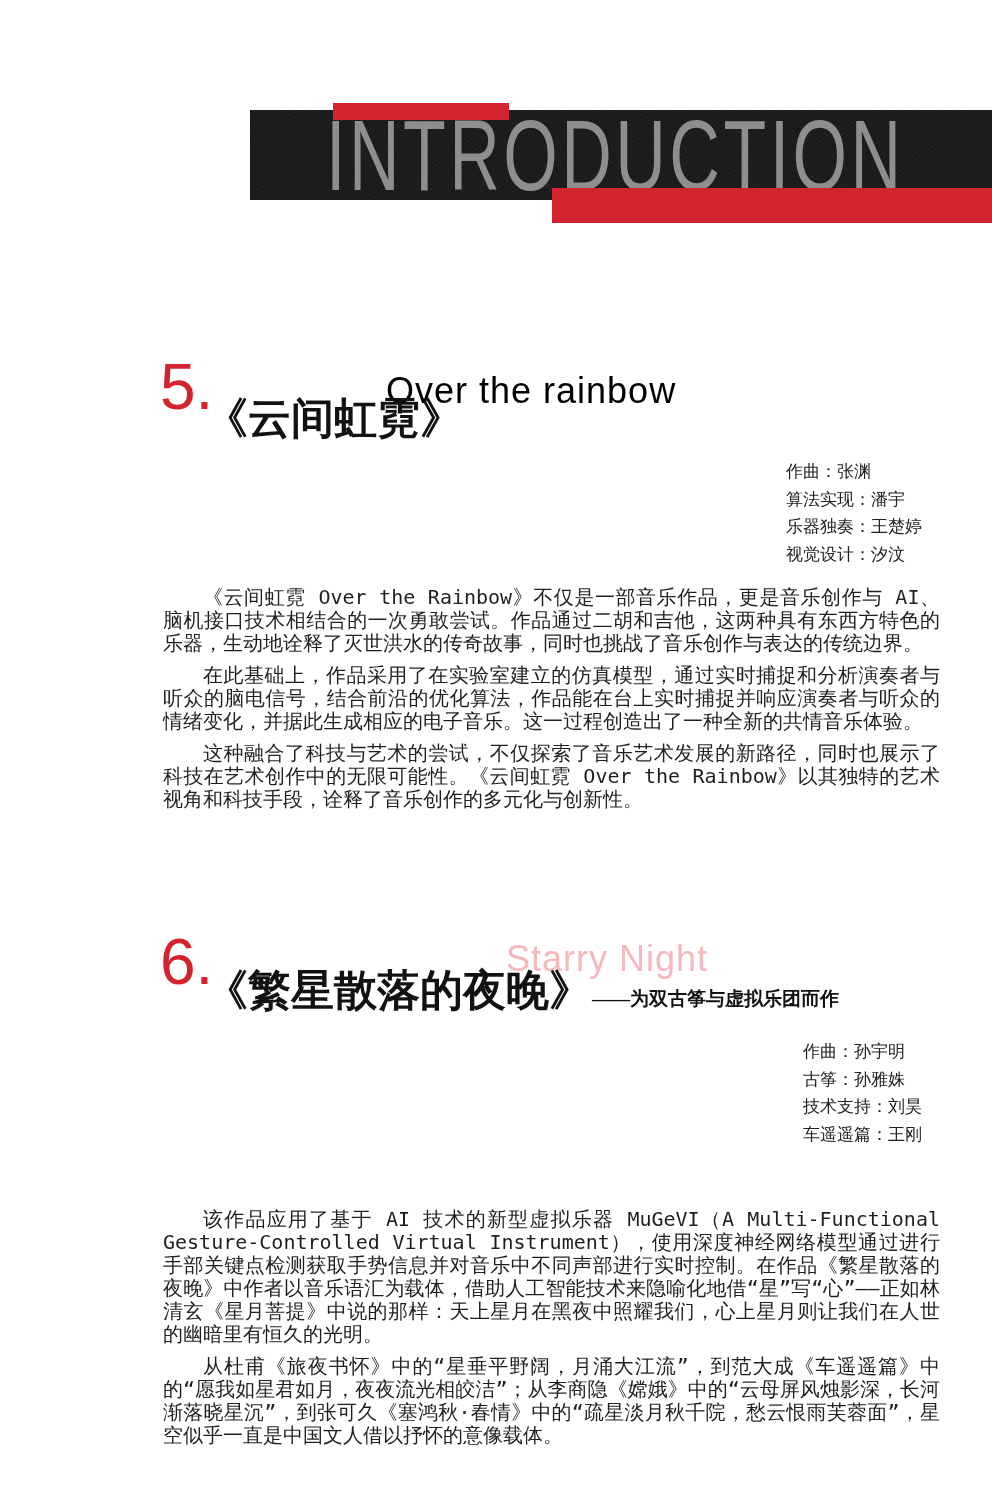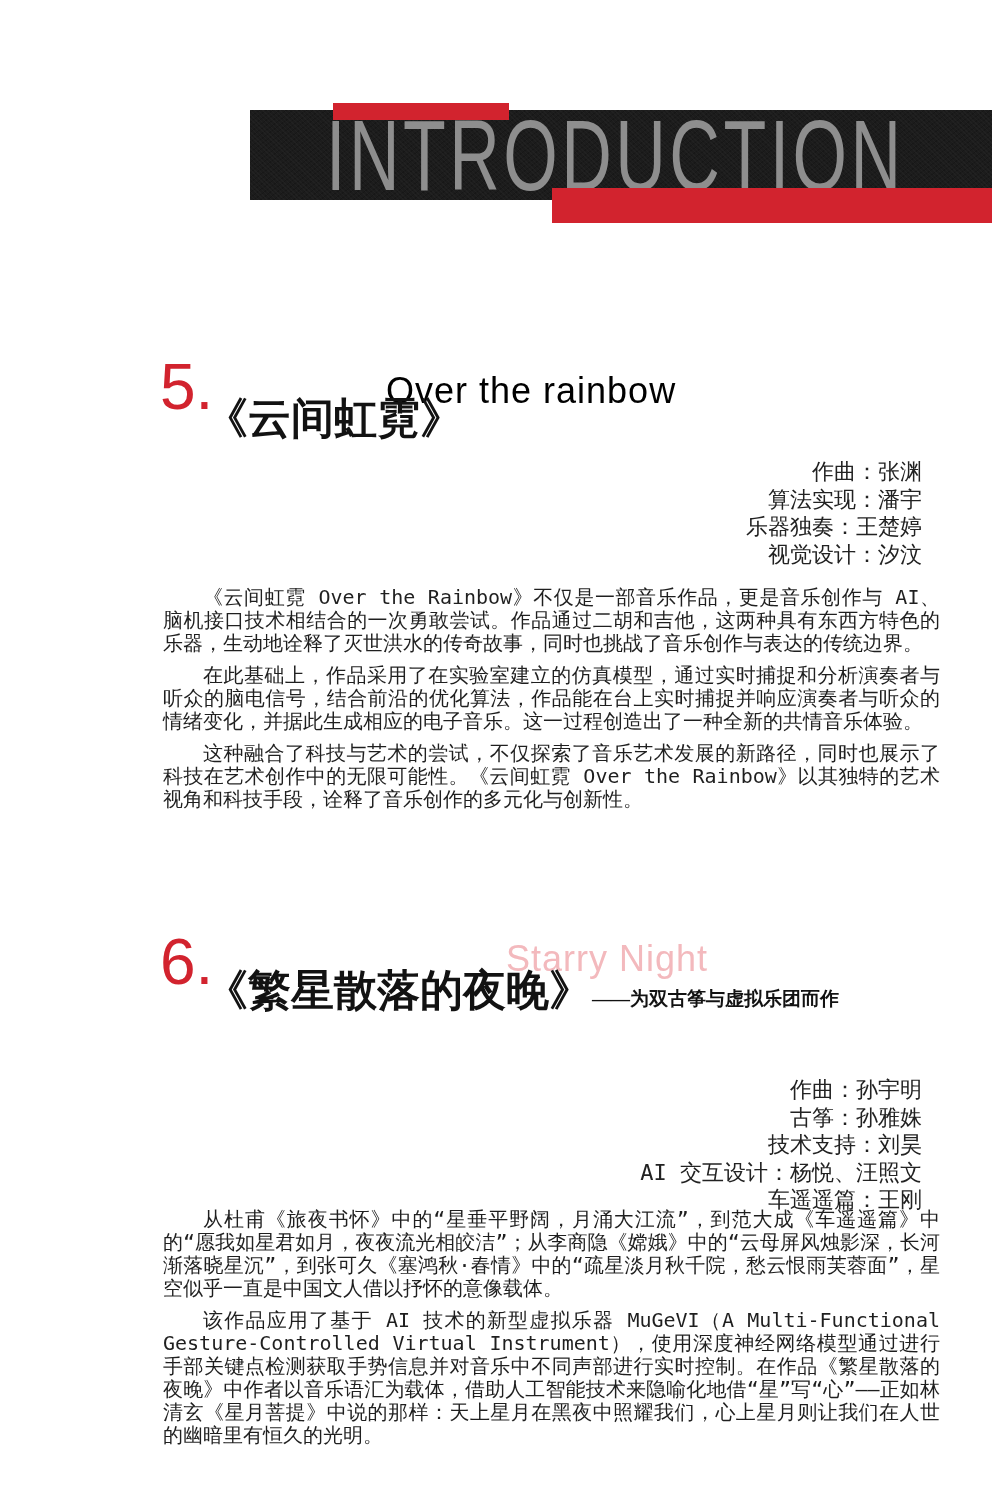--- a/index.html
+++ b/index.html
@@ -44,22 +44,22 @@
   }
   .cjk-title{
     position:absolute;font-weight:700;color:#121212;white-space:nowrap;z-index:2;
     font-family:"Liberation Serif","DejaVu Serif",serif;
     display:flex;align-items:baseline;
   }
   .cjk-title .main{font-size:43px;line-height:46px;}
   .cjk-title .suffix{font-size:19px;font-weight:700;}
   
   .credits{
-    position:absolute;right:70px;text-align:right;
-    font-size:22px;line-height:27.5px;color:#222;
+    position:absolute;right:70px;text-align:left;
+    font-size:17px;line-height:27.5px;color:#222;
     font-family:"DejaVu Sans Mono","Liberation Sans",sans-serif;
   }
   
   .paras{
     position:absolute;left:163px;width:777px;
     font-size:20px;line-height:23px;text-align:justify;color:#1f1f1f;
     font-family:"DejaVu Sans Mono","Liberation Sans",sans-serif;
   }
   .paras p{margin:0 0 9px 0;text-indent:2em;}
 </style>
@@ -96,27 +96,26 @@
   </div>
 
   <div>
     <div class="section-number" style="left: 160px; top: 932px; color: rgb(210, 35, 46);">6.</div>
     <div class="subtitle-en" style="left: 506px; top: 940px; color: rgb(243, 185, 189);">Starry Night</div>
     <div class="cjk-title" style="left:205px;top:968px;">
       <span class="main">《繁星散落的夜晚》</span>
       <span class="suffix">——为双古筝与虚拟乐团而作</span>
     </div>
 
-    <div class="credits" style="top:1076px;">
+    <div class="credits" style="top:1038px;">
       <div>作曲：孙宇明</div>
       <div>古筝：孙雅姝</div>
       <div>技术支持：刘昊</div>
-      <div>AI 交互设计：杨悦、汪照文</div>
       <div>车遥遥篇：王刚</div>
     </div>
 
     <div class="paras" style="top: 1208px; color: rgb(31, 31, 31);">
+      <p>该作品应用了基于 AI 技术的新型虚拟乐器 MuGeVI（A Multi-Functional Gesture-Controlled Virtual Instrument），使用深度神经网络模型通过进行手部关键点检测获取手势信息并对音乐中不同声部进行实时控制。在作品《繁星散落的夜晚》中作者以音乐语汇为载体，借助人工智能技术来隐喻化地借“星”写“心”——正如林清玄《星月菩提》中说的那样：天上星月在黑夜中照耀我们，心上星月则让我们在人世的幽暗里有恒久的光明。</p>
       <p>从杜甫《旅夜书怀》中的“星垂平野阔，月涌大江流”，到范大成《车遥遥篇》中的“愿我如星君如月，夜夜流光相皎洁”；从李商隐《嫦娥》中的“云母屏风烛影深，长河渐落晓星沉”，到张可久《塞鸿秋·春情》中的“疏星淡月秋千院，愁云恨雨芙蓉面”，星空似乎一直是中国文人借以抒怀的意像载体。</p>
-      <p>该作品应用了基于 AI 技术的新型虚拟乐器 MuGeVI（A Multi-Functional Gesture-Controlled Virtual Instrument），使用深度神经网络模型通过进行手部关键点检测获取手势信息并对音乐中不同声部进行实时控制。在作品《繁星散落的夜晚》中作者以音乐语汇为载体，借助人工智能技术来隐喻化地借“星”写“心”——正如林清玄《星月菩提》中说的那样：天上星月在黑夜中照耀我们，心上星月则让我们在人世的幽暗里有恒久的光明。</p>
     </div>
   </div>
 
 </div>
 
 </body></html>

